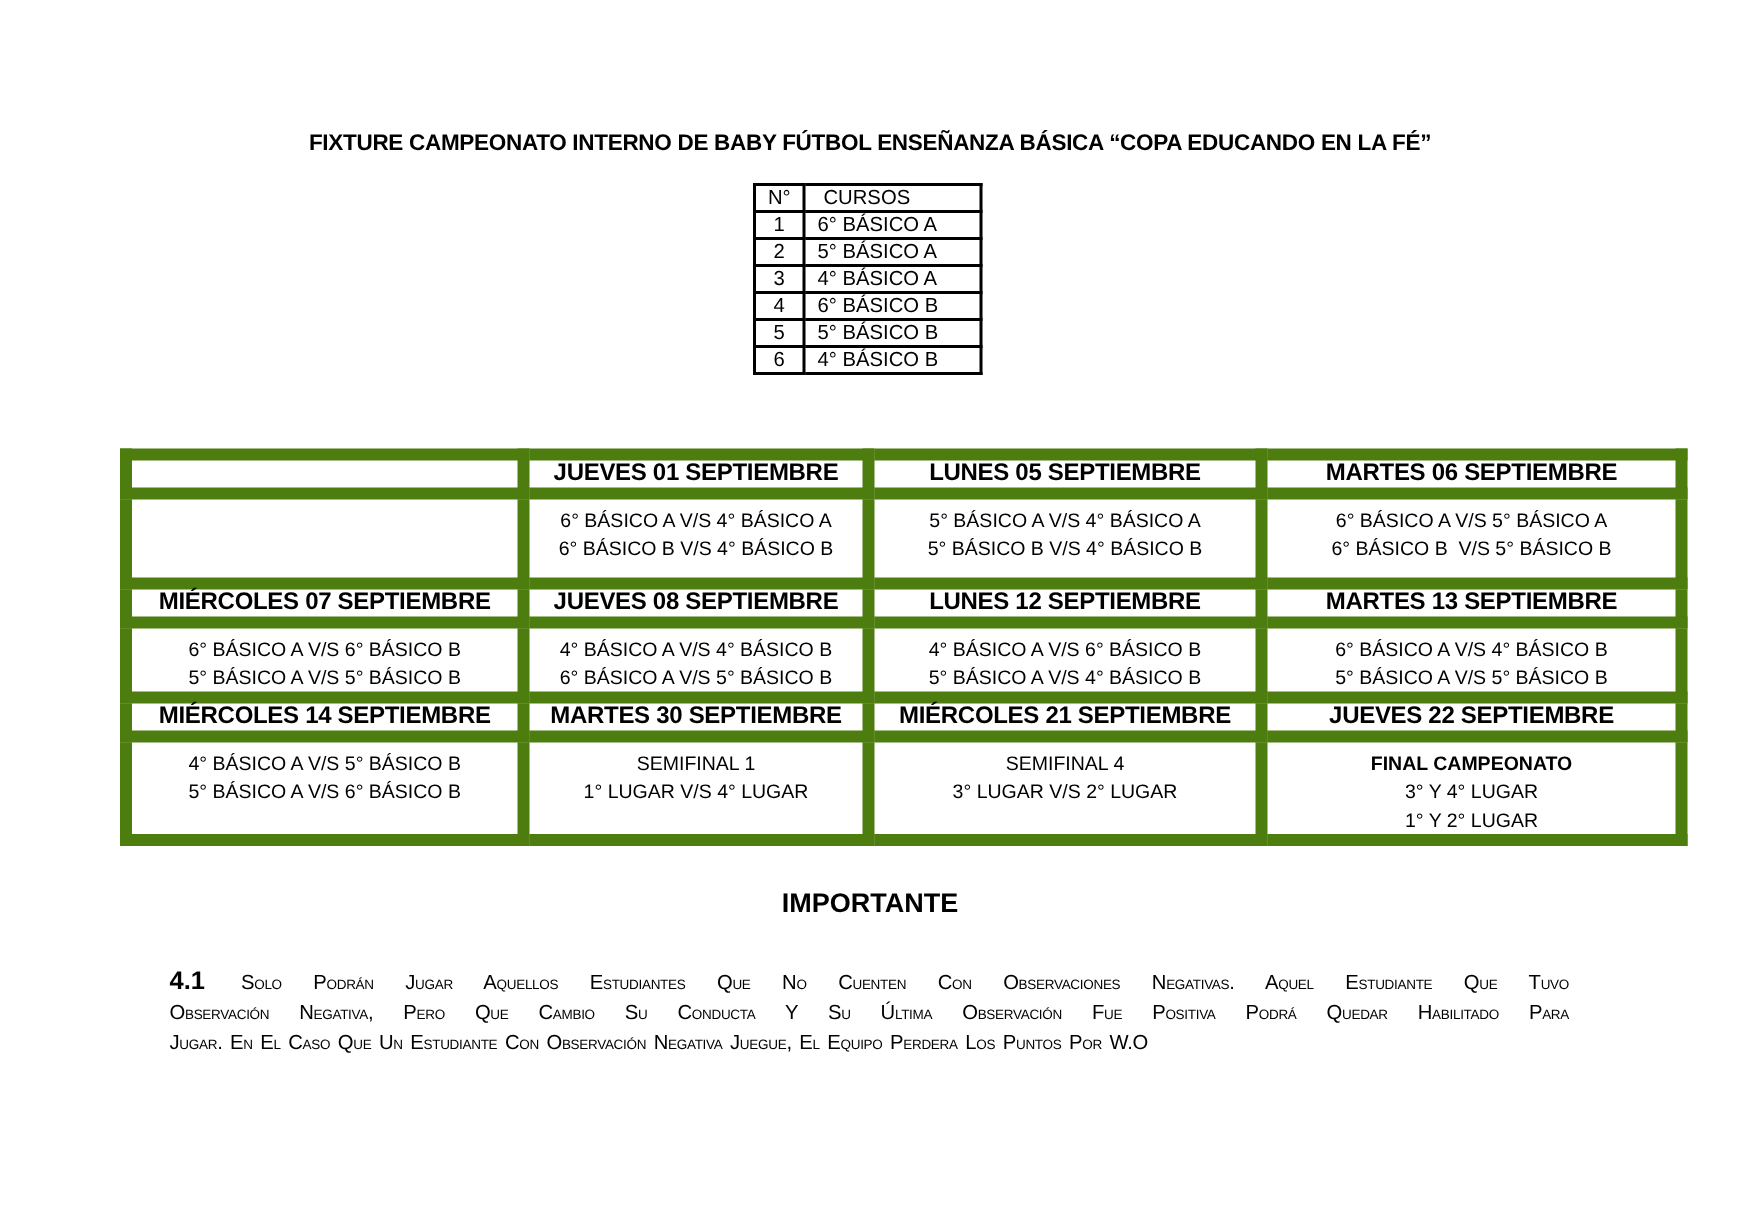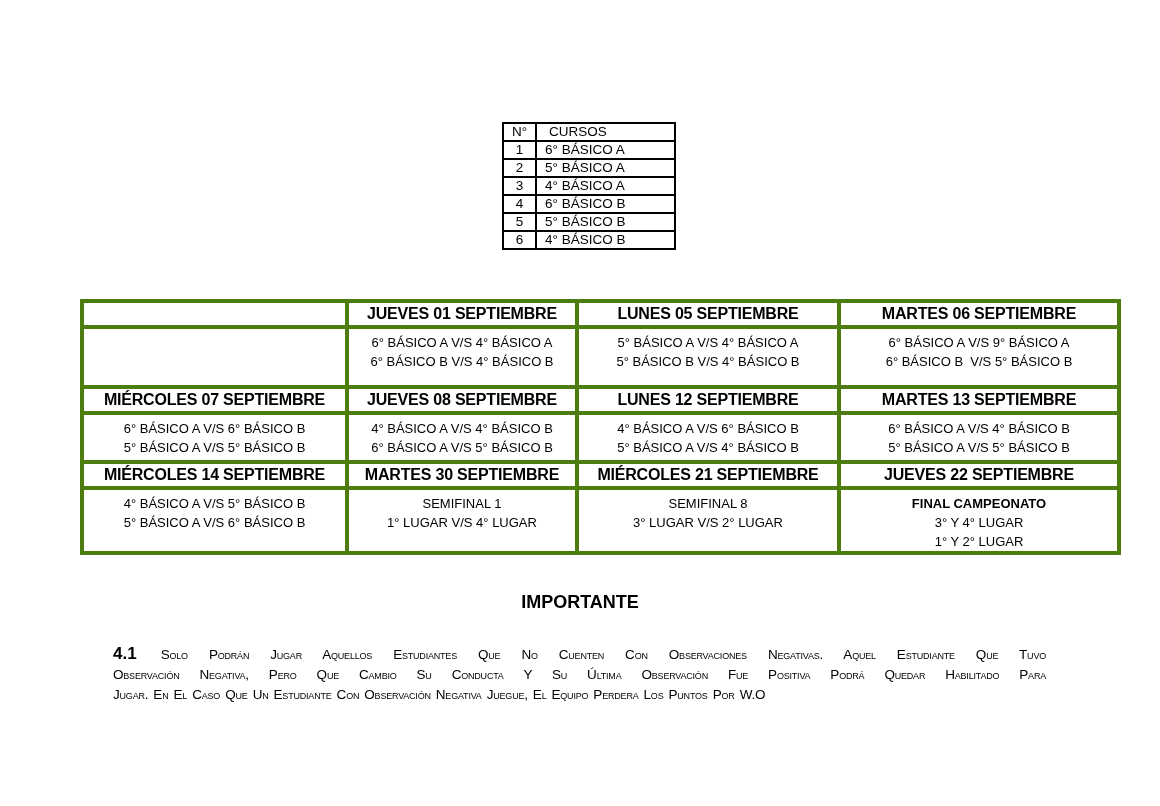--- a/index.html
+++ b/index.html
@@ -16,29 +16,29 @@
   table { border-collapse:collapse; }
   .cursos {
     position:absolute; top:122px; left:502px;
     font-size:13.5px;
   }
   .cursos td {
     border:2px solid #000; height:18px; line-height:16px;
     white-space:nowrap; vertical-align:middle;
   }
   .cursos td.num { width:33px; text-align:center; }
-  .cursos td.name { width:139px; text-align:left; padding-left:8px; }
+  .cursos td.name { width:118px; text-align:left; padding-left:8px; }
   .cursos td.name.hdr { padding-left:12px; }
   .cursos .bold { font-weight:normal; }
   
   .schedule {
     position:absolute; top:299px; left:80px; width:1037px;
     table-layout:fixed;
   }
-  .schedule td { border:4px solid #4d7c0f; }
+  .schedule td { border:8px solid #4d7c0f; }
   .schedule tr.hdr td {
     height:26px; font-size:16px; font-weight:bold; text-align:center;
     vertical-align:middle; letter-spacing:-0.2px; white-space:nowrap;
   }
   .schedule tr.body td {
     text-align:center; vertical-align:top; padding-top:4px;
     font-size:13px; line-height:19px;
   }
   .schedule tr.b1 td { height:60px; }
   .schedule tr.b2 td { height:49px; }
@@ -59,20 +59,21 @@
   .clause-num {
     font-variant:normal; font-size:17px; font-weight:bold;
     letter-spacing:0; padding-right:3px;
   }
 </style>
 </head>
 <body>
 
 <div class="page">
 
+  <div class="doc-title">FIXTURE CAMPEONATO INTERNO DE BABY FÚTBOL ENSEÑANZA BÁSICA “COPA EDUCANDO EN LA FÉ”</div>
 
   <table class="cursos">
     <tbody>
         <tr>
       <td class="num">N°</td>
       <td class="name hdr">CURSOS</td>
     </tr>
     <tr>
       <td class="num">1</td>
       <td class="name bold">6° BÁSICO A</td>
@@ -119,21 +120,21 @@
       <td></td>
       <td>
         <div class="match-line">6° BÁSICO A V/S 4° BÁSICO A</div>
         <div class="match-line">6° BÁSICO B V/S 4° BÁSICO B</div>
       </td>
       <td>
         <div class="match-line">5° BÁSICO A V/S 4° BÁSICO A</div>
         <div class="match-line">5° BÁSICO B V/S 4° BÁSICO B</div>
       </td>
       <td>
-        <div class="match-line">6° BÁSICO A V/S 9° BÁSICO A</div>
+        <div class="match-line">6° BÁSICO A V/S 5° BÁSICO A</div>
         <div class="match-line">6° BÁSICO B  V/S 5° BÁSICO B</div>
       </td>
     </tr>
 
     <tr class="hdr">
       <td>MIÉRCOLES 07 SEPTIEMBRE</td>
       <td>JUEVES 08 SEPTIEMBRE</td>
       <td>LUNES 12 SEPTIEMBRE</td>
       <td>MARTES 13 SEPTIEMBRE</td>
     </tr>
@@ -165,21 +166,21 @@
     <tr class="body b3">
       <td>
         <div class="match-line">4° BÁSICO A V/S 5° BÁSICO B</div>
         <div class="match-line">5° BÁSICO A V/S 6° BÁSICO B</div>
       </td>
       <td>
         <div class="match-line">SEMIFINAL 1</div>
         <div class="match-line">1° LUGAR V/S 4° LUGAR</div>
       </td>
       <td>
-        <div class="match-line">SEMIFINAL 8</div>
+        <div class="match-line">SEMIFINAL 4</div>
         <div class="match-line">3° LUGAR V/S 2° LUGAR</div>
       </td>
       <td>
         <div class="match-line bold">FINAL CAMPEONATO</div>
         <div class="match-line">3° Y 4° LUGAR</div>
         <div class="match-line">1° Y 2° LUGAR</div>
       </td>
     </tr>
   </tbody>
     </table>

